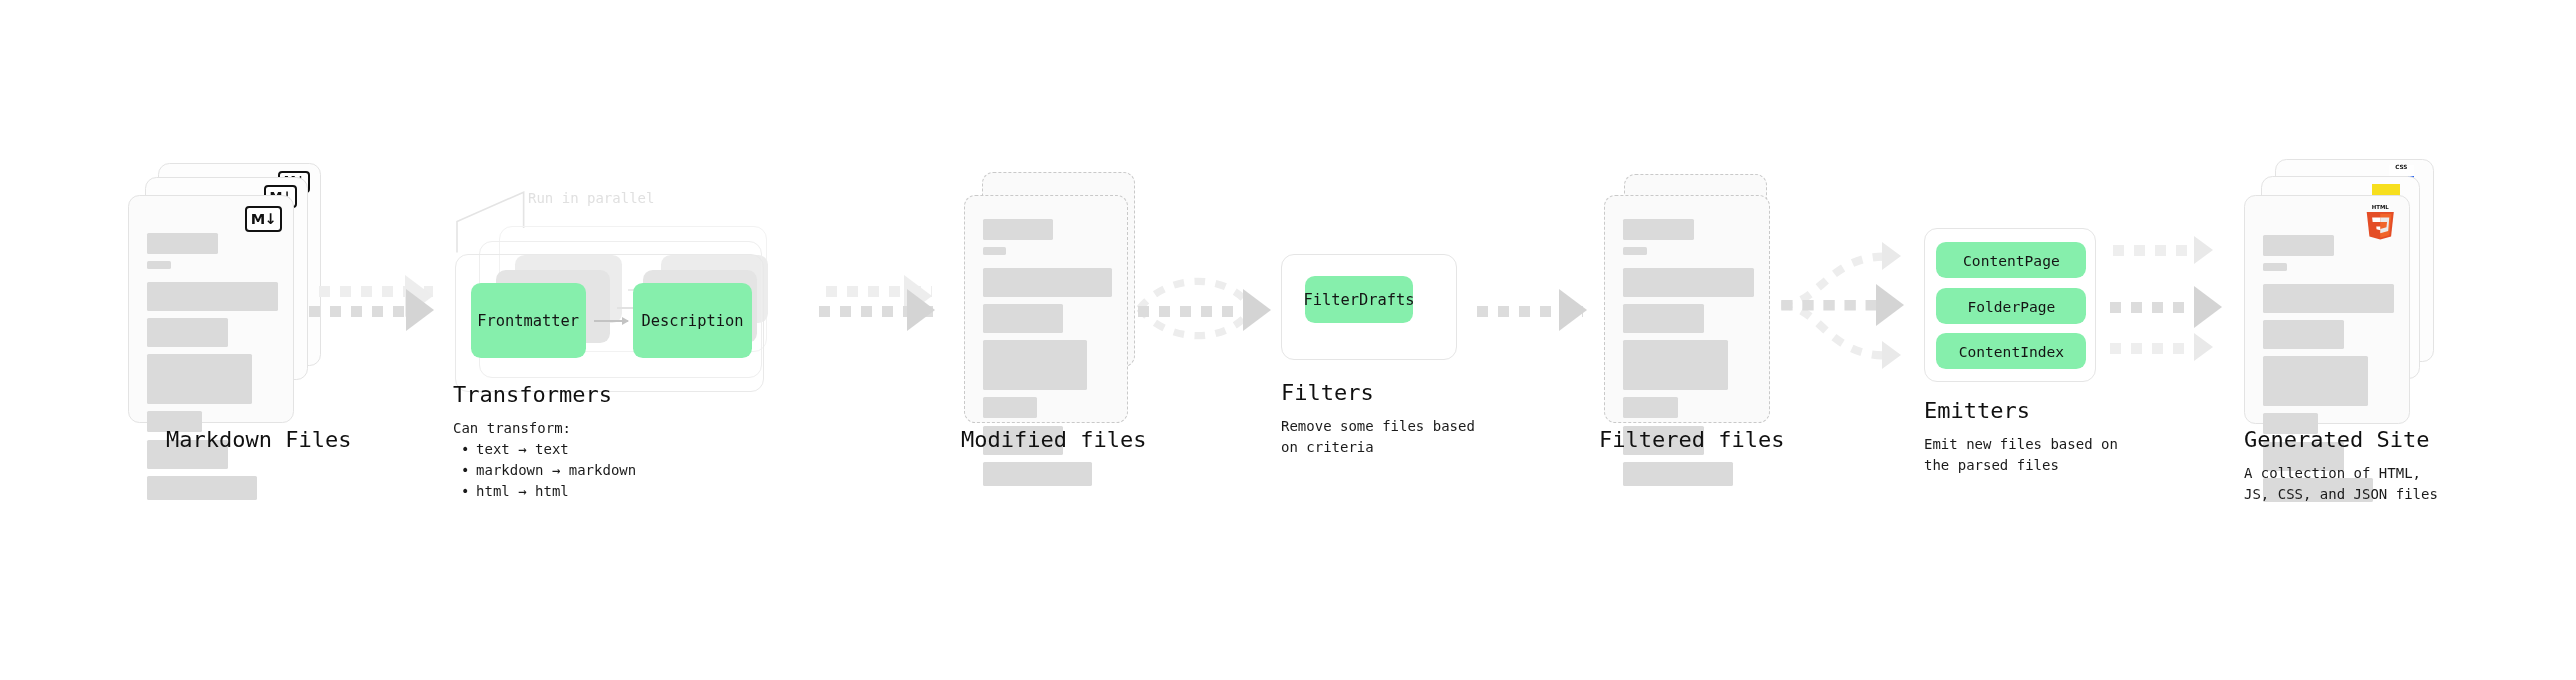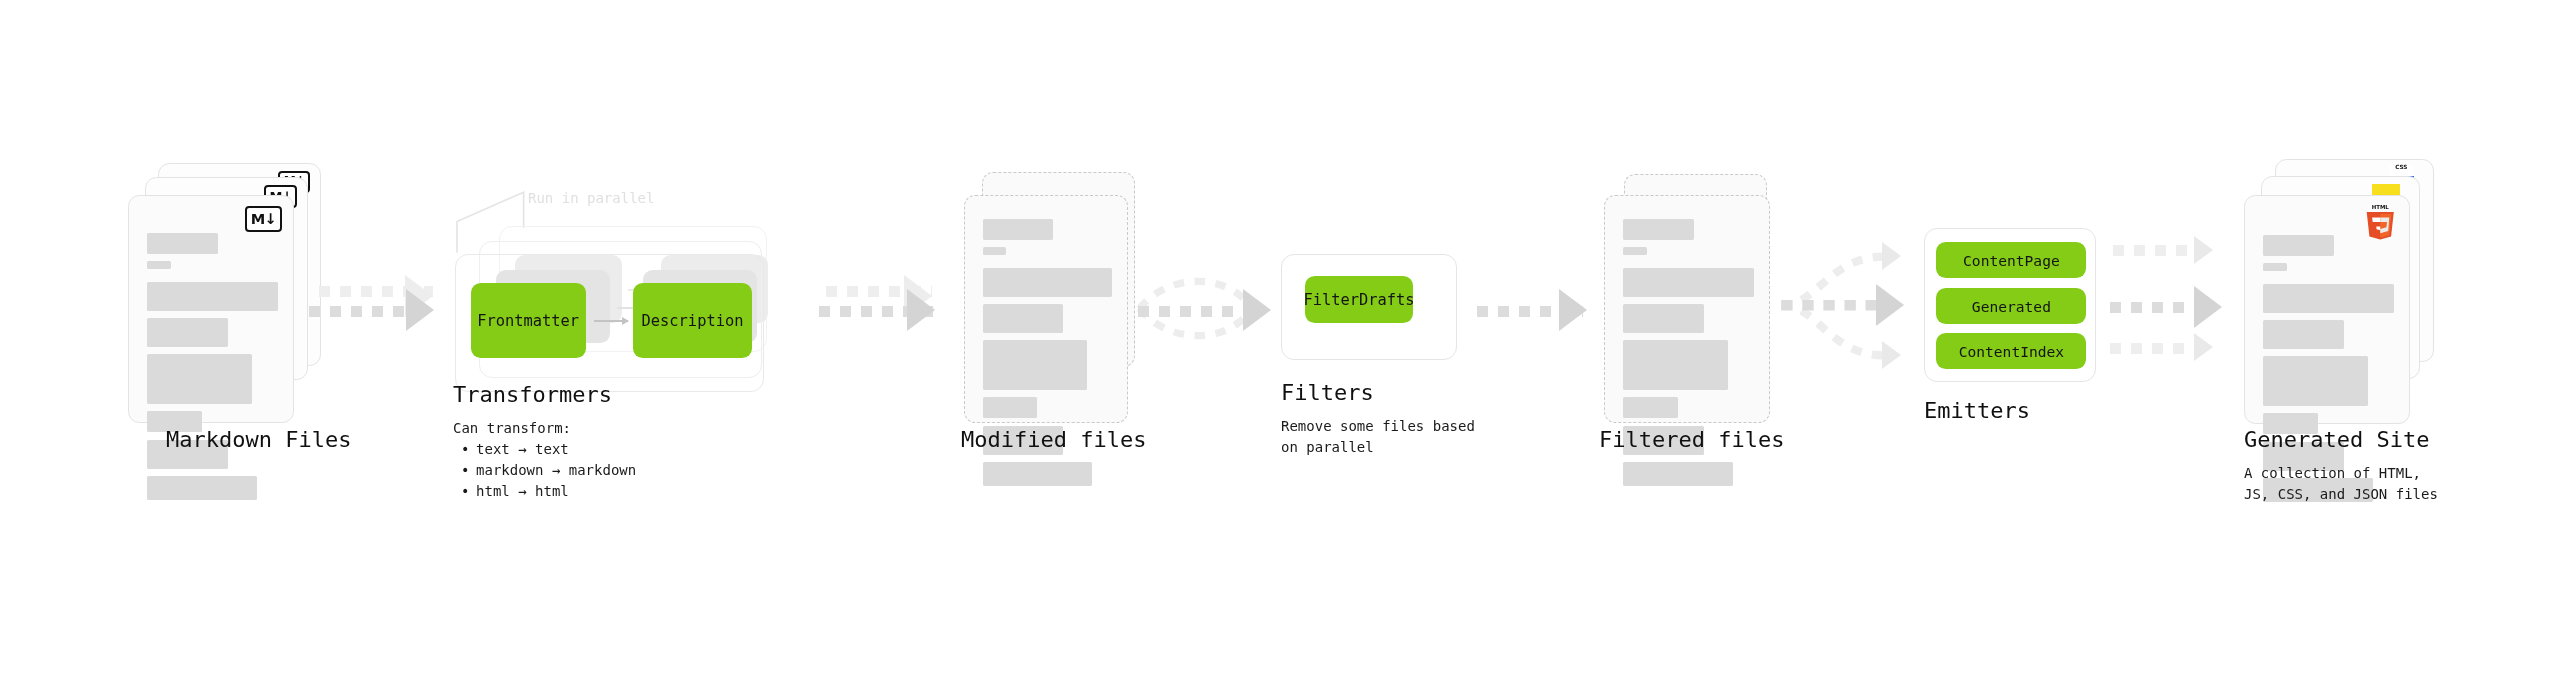--- a/index.html
+++ b/index.html
@@ -63,21 +63,21 @@
   
   .tpanel{
     position:absolute;
     border:1.6px solid #ececec;
     border-radius:13px;
     background:transparent;
     box-sizing:border-box;
   }
   .pill{
     position:absolute;
-    background:#84cc16;
+    background:#86efac;
     border-radius:9.8px;
     display:flex;align-items:center;justify-content:center;
     font-size:15.4px;color:#141414;white-space:nowrap;
     box-sizing:border-box;
   }
   .pill.faded1{background:#e4e4e4;color:transparent;}
   .pill.faded2{background:#ececec;color:transparent;}
 
   .thinarrow{position:absolute;height:1.6px;background:#c3c3c3;}
   .thinarrow:after{
@@ -254,21 +254,21 @@
   </div>
 
   <div class="gbox" style="left:1281px;top:254px;width:176px;height:106px;">
     <div class="pill" style="left:23px;top:21px;width:108px;height:47px;font-size:15.4px;">
       <span>FilterDrafts</span>
     </div>
   </div>
   <div class="title" style="left:1281px;top:380px;">Filters</div>
   <div class="desc" style="left:1281px;top:416px;">
     <div>Remove some files based</div>
-    <div>on parallel</div>
+    <div>on criteria</div>
   </div>
 
   <div>
     <div class="dash" style="left:1477px;top:306px;width:106px;"></div>
     <div class="head" style="left:1559px;top:289px;"></div>
   </div>
 
   <div class="stack">
     <div class="card dashed" style="left:1624px;top:174px;width:143px;height:187px;"></div>
     <div class="card dashed" style="left:1604px;top:195px;width:166px;height:228px;">
@@ -295,27 +295,31 @@
     <div class="head sm" style="left:1882px;top:242px;"></div>
     <div class="head" style="left:1876px;top:284px;"></div>
     <div class="head sm" style="left:1882px;top:341px;"></div>
   </div>
 
   <div class="gbox" style="left:1924px;top:228px;width:172px;height:154px;">
     <div class="pill" style="left:11.4px;top:13px;width:150px;height:36px;font-size:14.6px;">
       <span>ContentPage</span>
     </div>
     <div class="pill" style="left:11.4px;top:59px;width:150px;height:36px;font-size:14.6px;">
-      <span>Generated</span>
+      <span>FolderPage</span>
     </div>
     <div class="pill" style="left:11.4px;top:104px;width:150px;height:36px;font-size:14.6px;">
       <span>ContentIndex</span>
     </div>
   </div>
   <div class="title" style="left:1924px;top:398px;">Emitters</div>
+  <div class="desc" style="left:1924px;top:434px;">
+    <div>Emit new files based on</div>
+    <div>the parsed files</div>
+  </div>
 
   <div>
     <div class="dash faint" style="left:2113px;top:245px;width:86px;"></div>
     <div class="head sm" style="left:2194px;top:236px;"></div>
 
     <div class="dash" style="left:2110px;top:302px;width:93px;"></div>
     <div class="head" style="left:2194px;top:286px;"></div>
 
     <div class="dash faint" style="left:2110px;top:343px;width:89px;"></div>
     <div class="head sm" style="left:2194px;top:333px;"></div>

